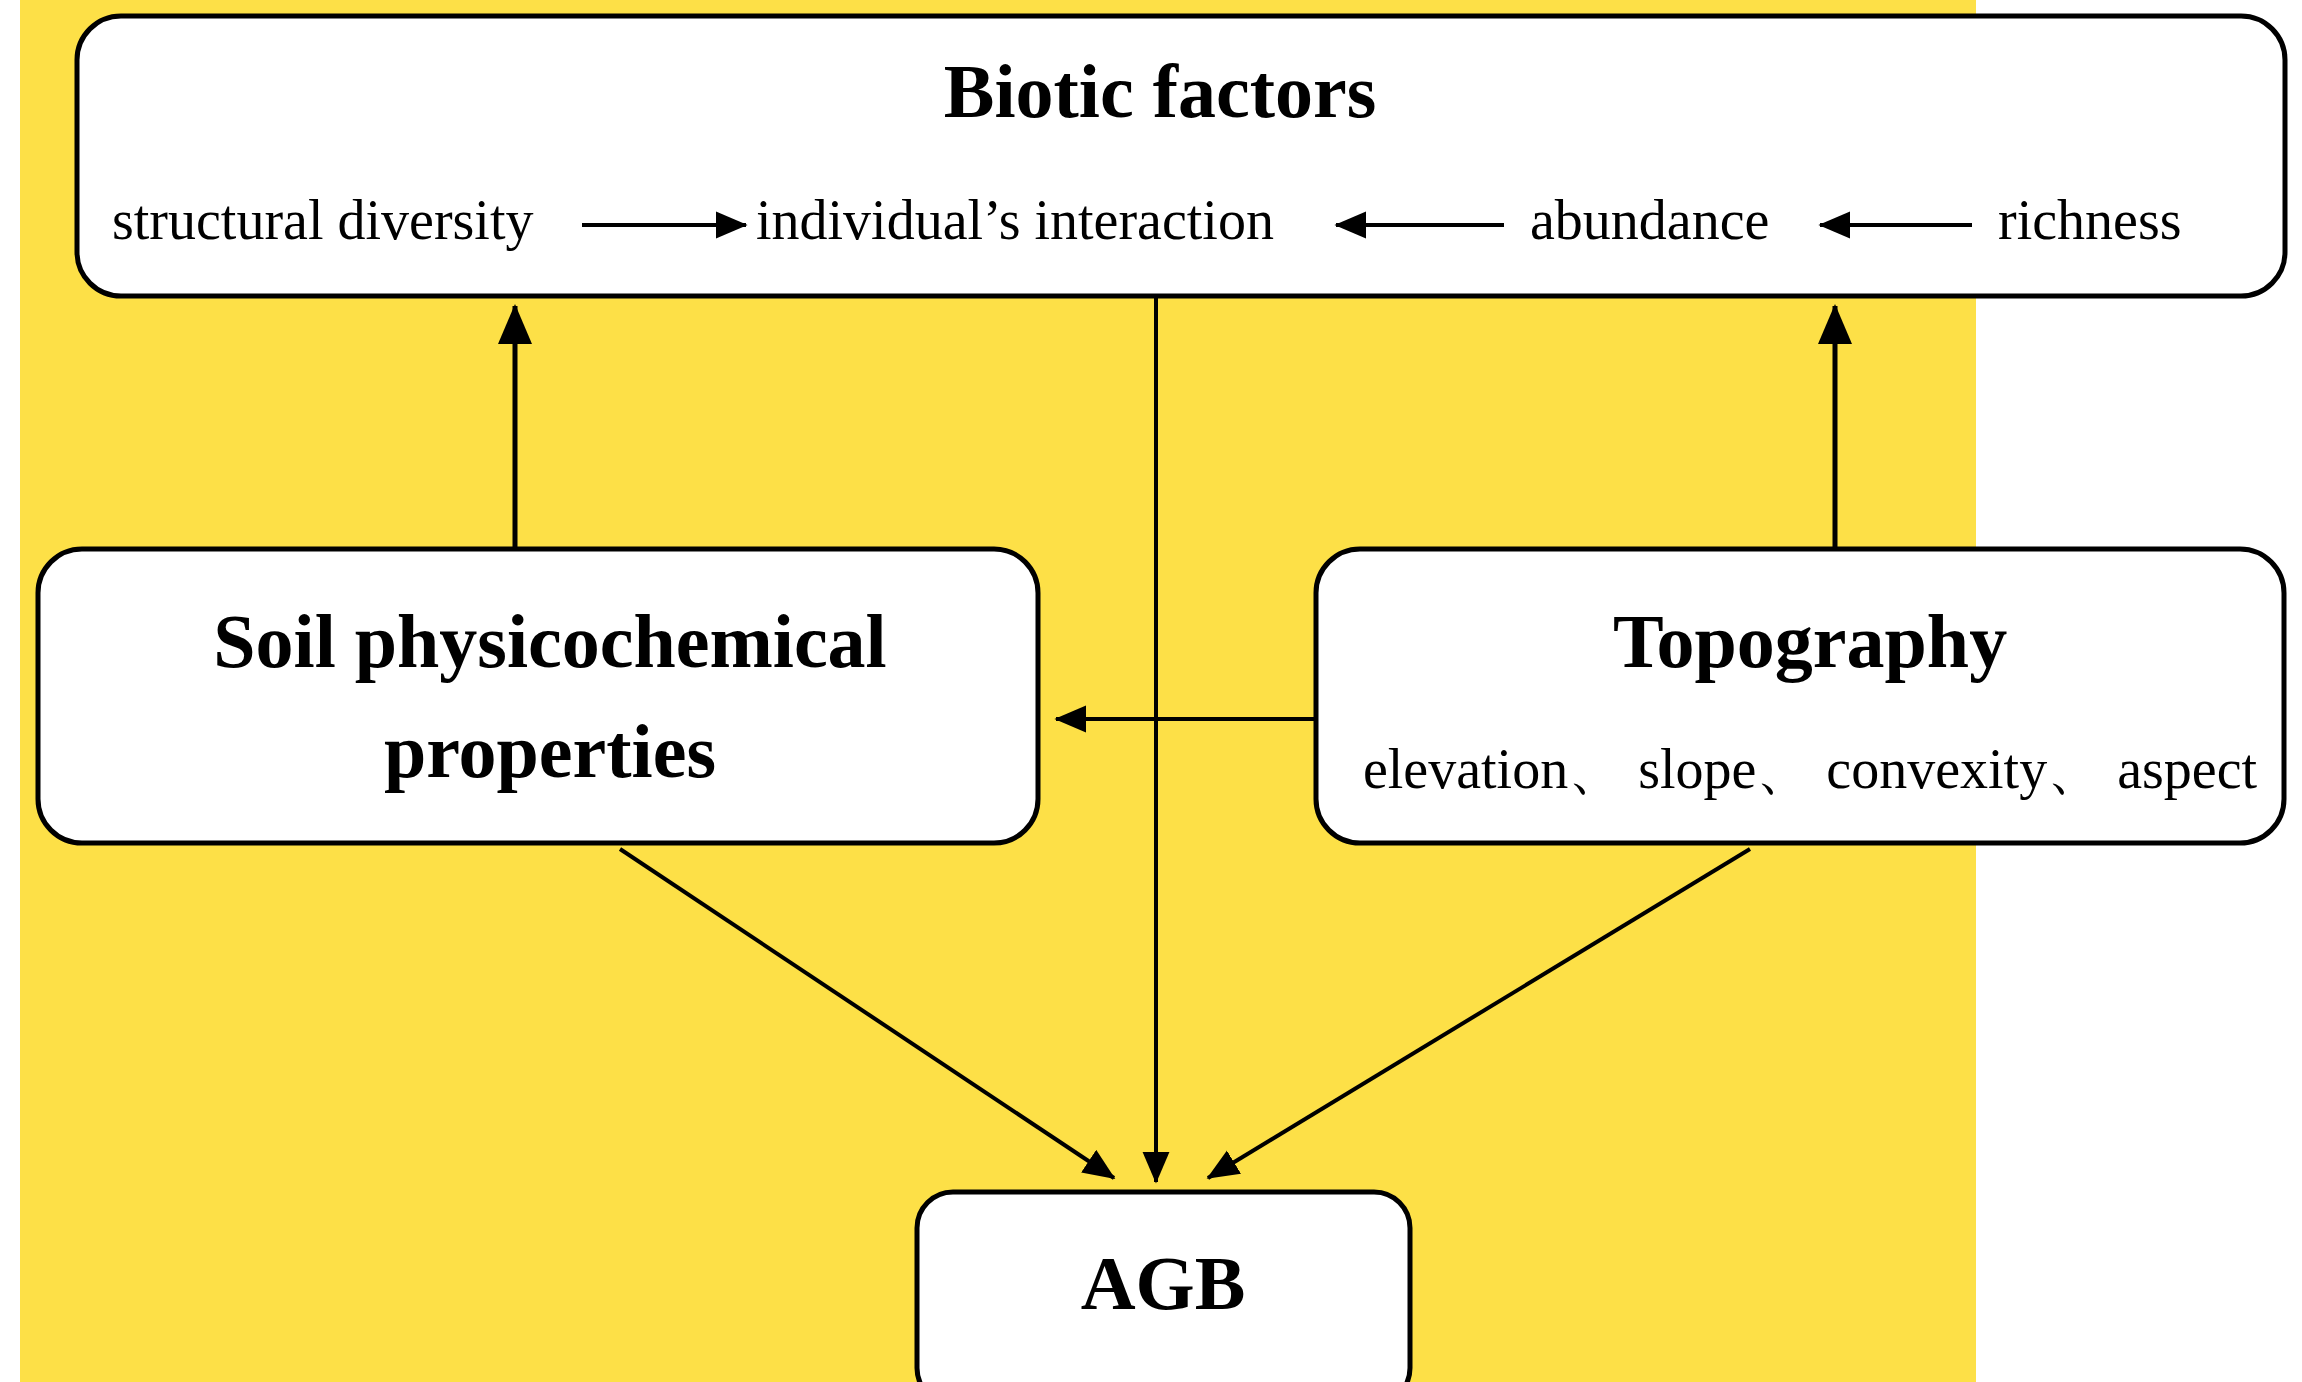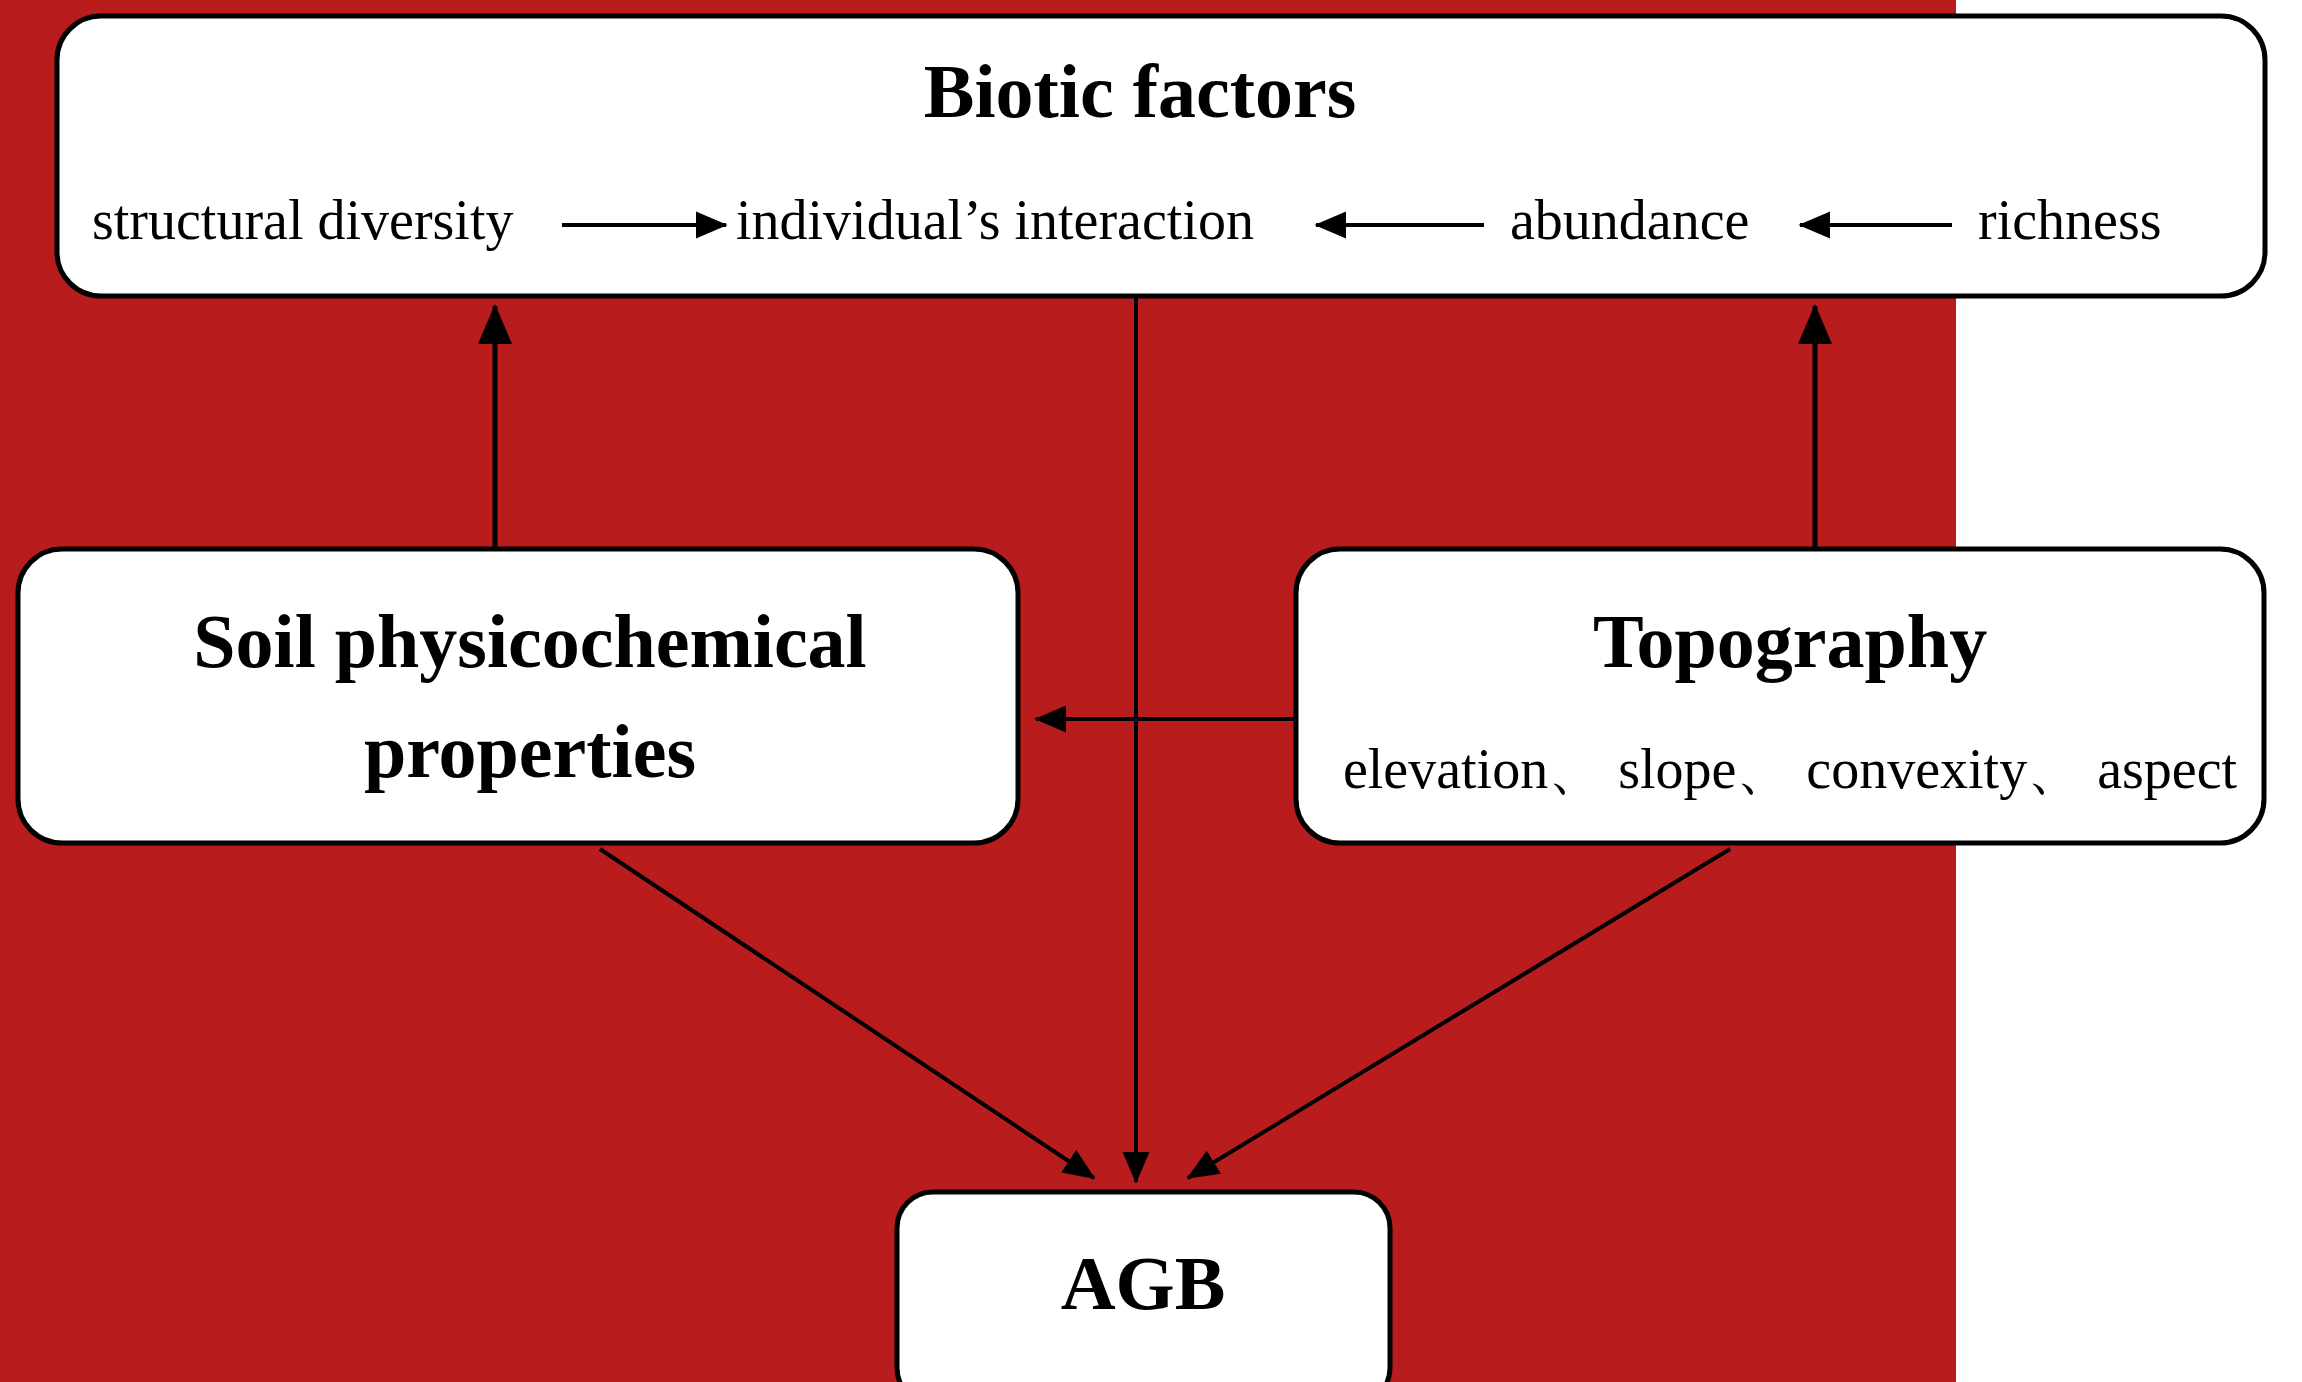--- a/index.html
+++ b/index.html
@@ -10,21 +10,22 @@
   body {
     width: 2302px;
     height: 1382px;
     font-family: "Liberation Serif", "DejaVu Serif", serif;
     overflow: hidden;
   }
   #diagram-root {
     position: relative;
     width: 1956px;
     height: 1382px;
-    background: #b91c1c;
+    background: #fde047;
+    margin-left: 20px;
   }
   svg.diagram-canvas {
     position: absolute;
     left: 0;
     top: 0;
     width: 2302px;
     height: 1382px;
     display: block;
   }
   .node-box {

